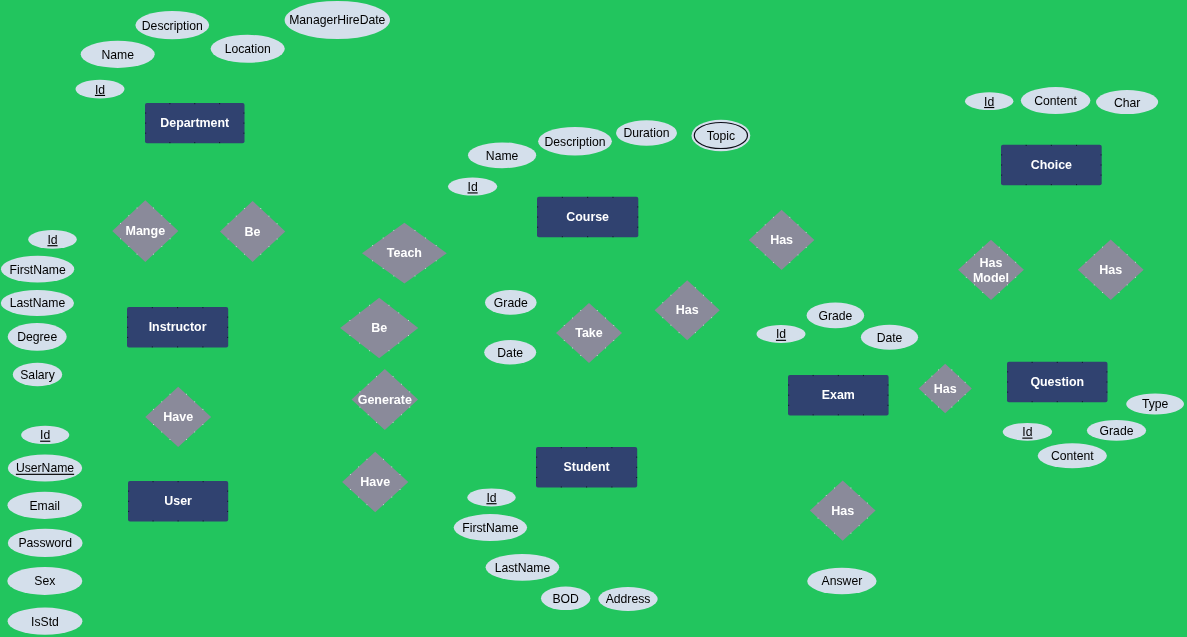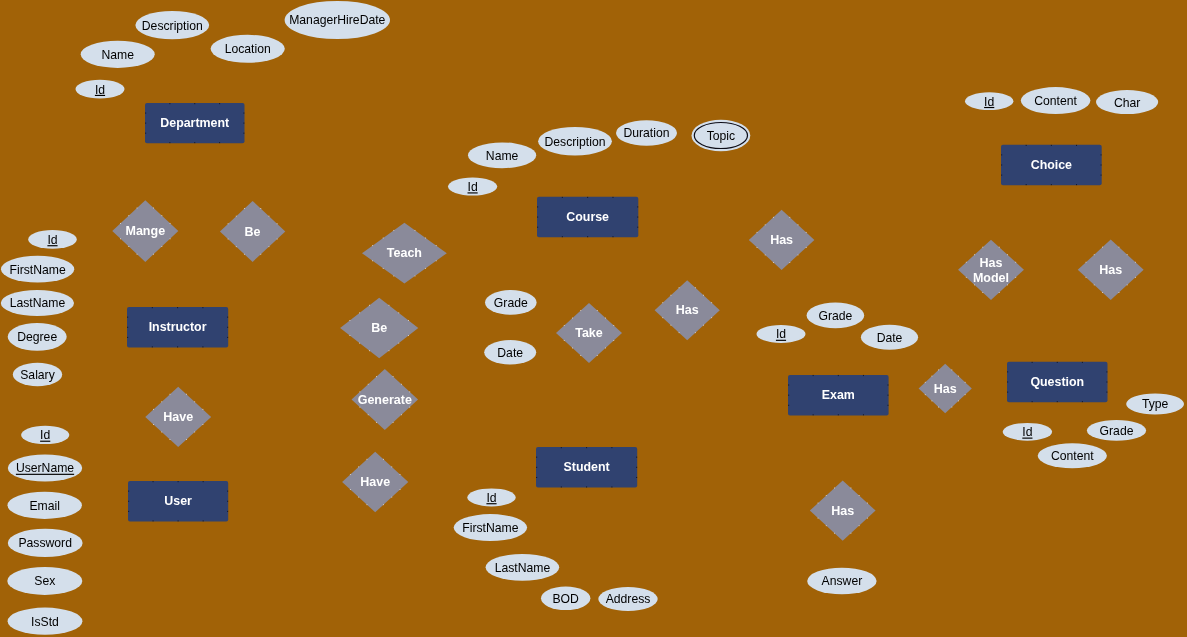--- a/index.html
+++ b/index.html
@@ -1,17 +1,17 @@
 <!DOCTYPE html>
 <html><head>
 <meta charset="utf-8">
 <title>ER Diagram</title>
 <style>
   html,body{margin:0;padding:0;background:#000000;width:1187px;height:637px;overflow:hidden;}
-  #canvas{position:relative;width:1187px;height:637px;background:#a16207;}
+  #canvas{position:relative;width:1187px;height:637px;background:#22c55e;}
   svg.diagram{position:absolute;left:0;top:0;width:1187px;height:637px;display:block;}
   .ent-label{font-family:"Liberation Sans",sans-serif;font-size:12.4px;font-weight:bold;fill:#ffffff;}
   .rel-label{font-family:"Liberation Sans",sans-serif;font-size:12.5px;font-weight:bold;fill:#ffffff;}
   .attr-label{font-family:"Liberation Sans",sans-serif;font-size:12.2px;fill:#000000;}
 </style>
 </head>
 <body>
 
 <div id="canvas">
   <svg class="diagram" viewBox="0 0 1187 637">

